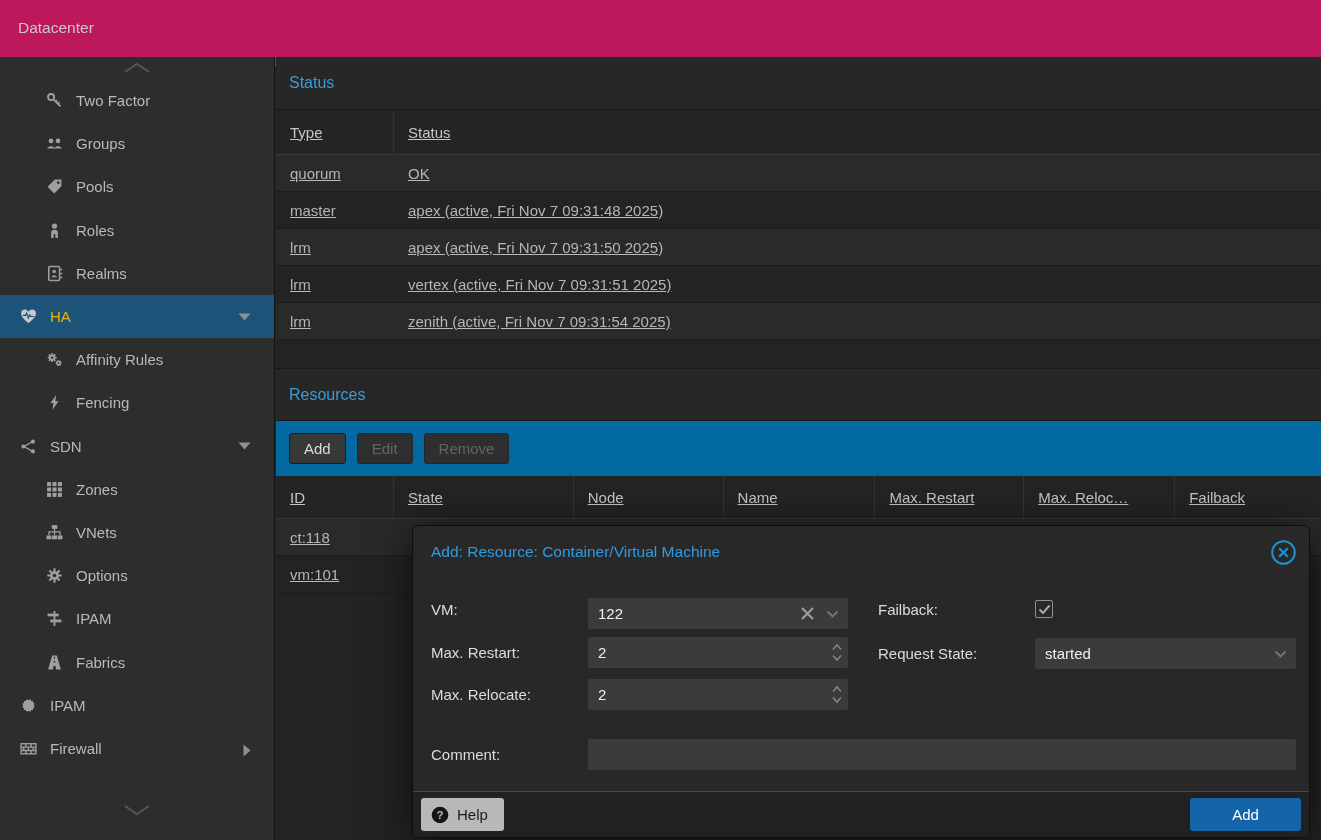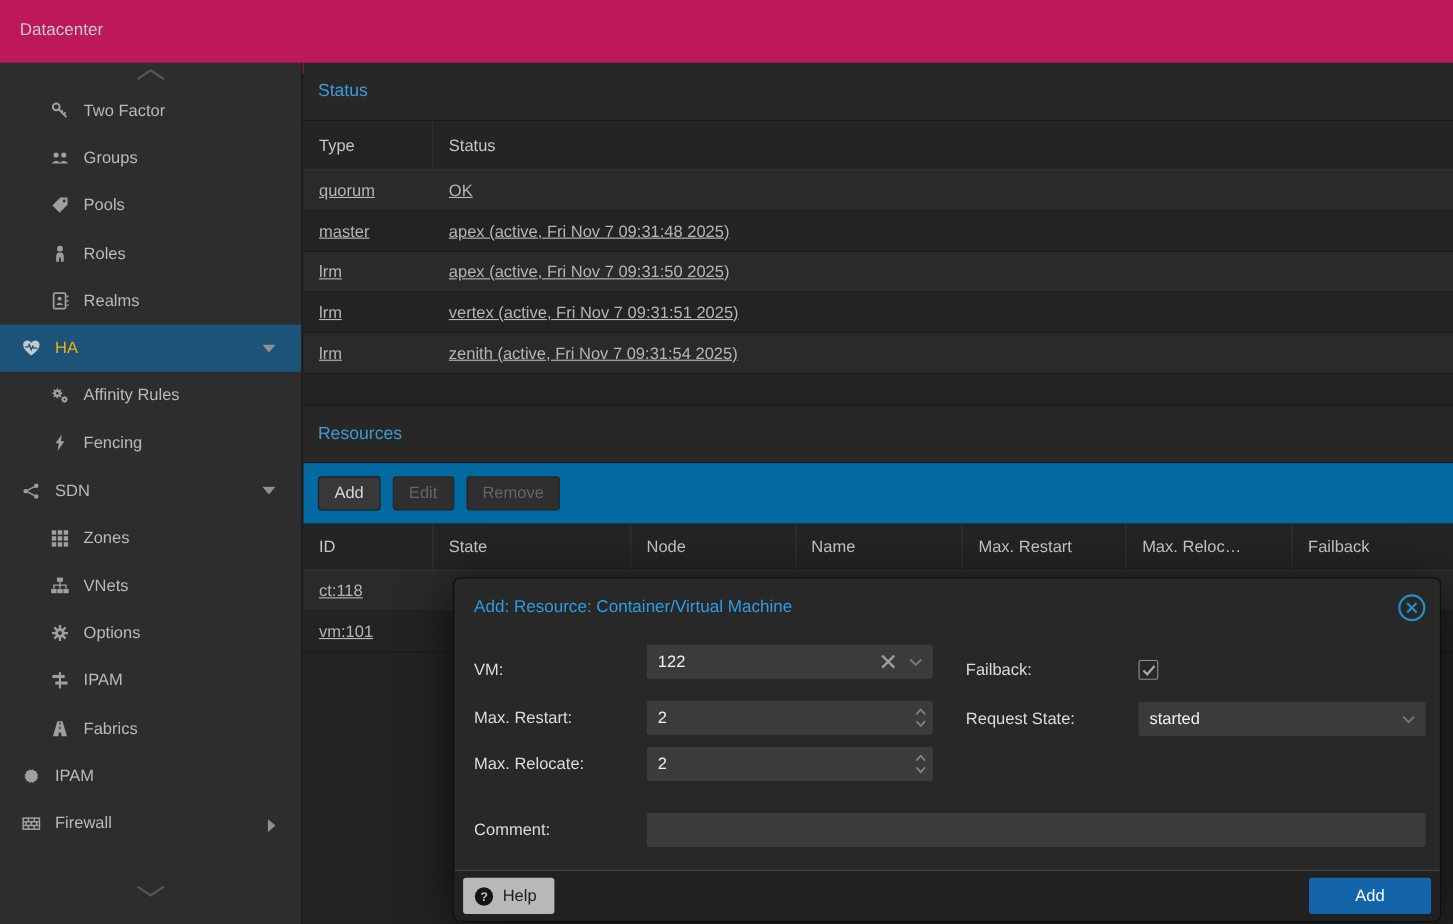--- a/index.html
+++ b/index.html
@@ -32,21 +32,21 @@
   .panel-band{position:absolute;left:276px;width:1045px;height:53px;background:#272727;
               border-bottom:1px solid #191919;box-sizing:border-box;display:flex;align-items:center;
               padding-left:13px;font-size:16px;color:#3d9bd5;}
   #status-band{top:57px;}
   #res-band{top:368px;border-top:1px solid #191919;}
 
   .thead{position:absolute;left:276px;width:1045px;background:#242424;border-bottom:1px solid #383838;
          box-sizing:border-box;display:flex;font-size:15px;color:#c6c6c6;}
   #status-head{top:110px;height:45px;}
   #res-head{top:476px;height:43px;}
-  .th{display:flex;align-items:center;padding-left:14px;box-sizing:border-box;border-right:1px solid #343434;}
+  .th{display:flex;align-items:center;padding-left:14px;box-sizing:border-box;border-right:1px solid #343434;text-decoration:underline;}
   .th:last-child{border-right:none;}
 
   .trows{position:absolute;left:276px;width:1045px;text-decoration:underline;}
   #status-rows{top:155px;}
   #res-rows{top:519px;}
   .trow{display:flex;height:37px;border-bottom:1px solid #1d1d1d;box-sizing:border-box;
         font-size:15px;color:#b5b5b5;}
   .trow:nth-child(odd){background:#2a2a2a;}
   .trow:nth-child(even){background:#232323;}
   .td{display:flex;align-items:center;padding-left:14px;box-sizing:border-box;overflow:hidden;white-space:nowrap;}
@@ -347,21 +347,21 @@
   <div class="modal">
     <div class="modal-title">Add: Resource: Container/Virtual Machine</div>
     <span class="modal-close">
       <svg width="27" height="27" viewBox="0 0 27 27">
           <circle cx="13.5" cy="13.5" r="11.3" fill="none" stroke="#2191c9" stroke-width="2"></circle>
           <path d="M9.2 9.2 L17.8 17.8 M17.8 9.2 L9.2 17.8" stroke="#2191c9" stroke-width="2"></path>
         </svg>
     </span>
 
     <div class="f-label" style="left:18px;top:68px">VM:</div>
-    <div class="field" style="left:175px;top:60px;width:260px">
+    <div class="field" style="left:175px;top:72px;width:260px">
       <span class="val">122</span>
       <span class="clear-x">
         <svg width="15" height="15" viewBox="0 0 15 15">
             <path d="M2 2 L13 13 M13 2 L2 13" stroke="#9c9c9c" stroke-width="2.2"></path>
           </svg>
       </span>
       <span class="combo-caret">
         <svg width="13" height="8" viewBox="0 0 13 8">
             <path d="M1.5 1.5 L6.5 6.5 L11.5 1.5" stroke="#777777" stroke-width="1.8" fill="none"></path>
           </svg>

